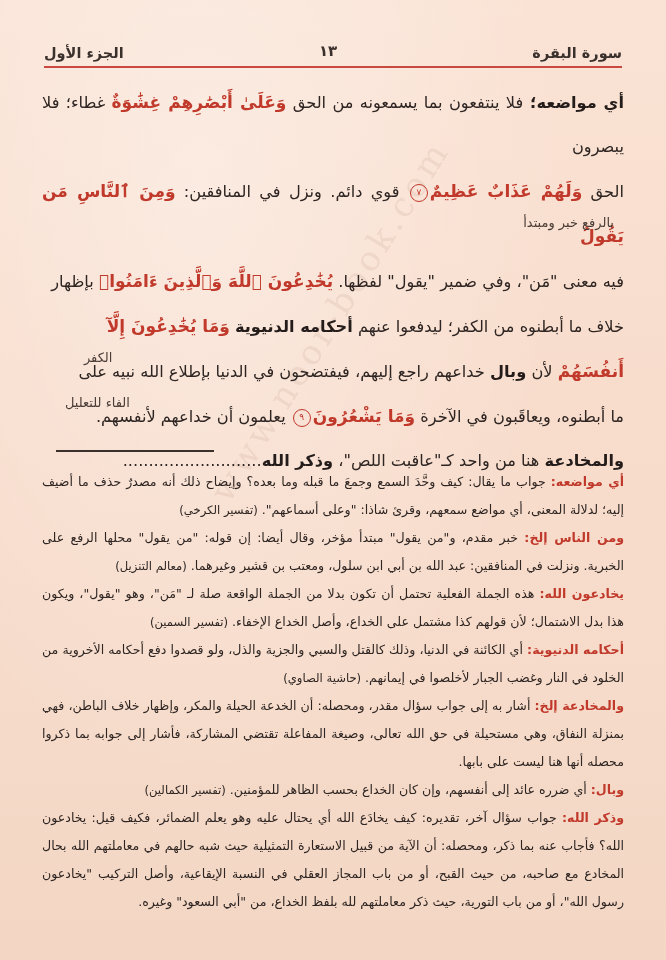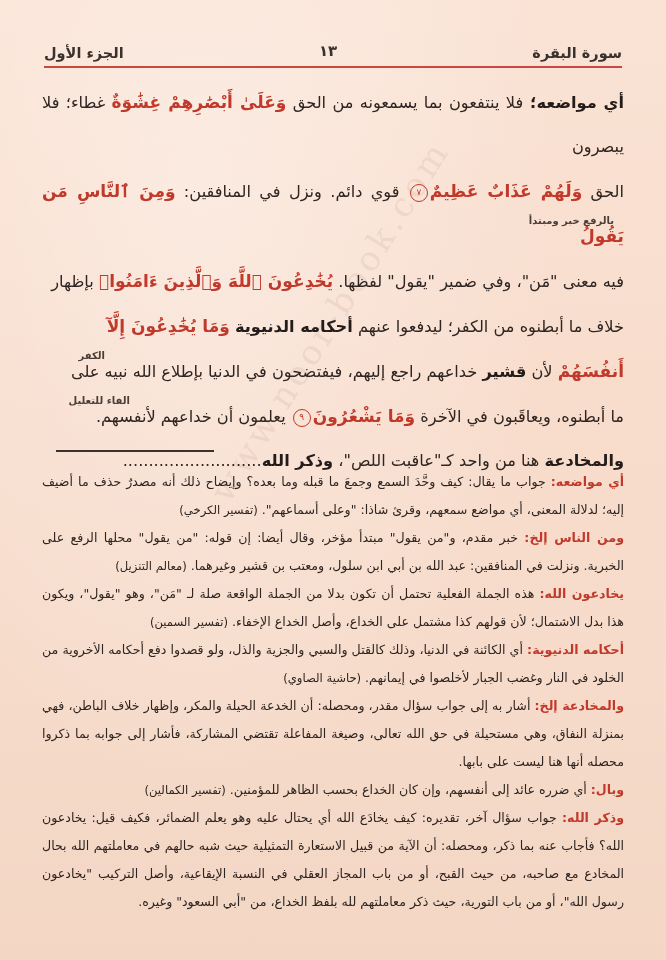--- a/index.html
+++ b/index.html
@@ -121,24 +121,24 @@
     display: inline-block;
     width: 0;
     height: 0;
     overflow: visible;
   }
   .sup-note > span {
     position: absolute;
     top: -26px;
     right: -34px;
     white-space: nowrap;
-    font-size: 10px;
+    font-size: 13px;
     line-height: 1;
     color: #4a3c36;
-    font-weight: bold;
+    font-weight: normal;
   }
   .dots { letter-spacing: 2px; color: #2e2522; }
 
   
   .sep {
     position: absolute;
     top: 450px;
     left: 56px;
     width: 158px;
     height: 1.6px;
@@ -177,21 +177,21 @@
     <div class="hdr-page">١٣</div>
     <div class="hdr-text">الجزء الأول</div>
   </div>
   <div class="header-rule"></div>
 
   <div class="matn" id="matn-root">
       <p><span class="bold">أي مواضعه؛ </span><span>فلا ينتفعون بما يسمعونه من الحق </span><span class="q">وَعَلَىٰ أَبْصَٰرِهِمْ غِشَٰوَةٌ</span><span> غطاء؛ فلا يبصرون</span></p>
       <p><span>الحق </span><span class="q">وَلَهُمْ عَذَابٌ عَظِيمٌ</span><span class="ayah-mark">٧</span><span> قوي دائم. ونزل في المنافقين: </span><span class="q">وَمِنَ ٱلنَّاسِ مَن يَقُولُ</span><span class="sup-note"><span>بالرفع خبر ومبتدأ</span></span></p>
       <p><span>فيه معنى "مَن"، وفي ضمير "يقول" لفظها. </span><span class="q">يُخَٰدِعُونَ ٱللَّهَ وَٱلَّذِينَ ءَامَنُوا۟</span><span> بإظهار</span></p>
       <p><span>خلاف ما أبطنوه من الكفر؛ ليدفعوا عنهم </span><span class="bold">أحكامه الدنيوية</span><span> </span><span class="q">وَمَا يُخَٰدِعُونَ إِلَّآ</span></p>
-      <p><span class="q">أَنفُسَهُمْ</span><span> لأن </span><span class="bold">قشير</span><span> خداعهم راجع إليهم، فيفتضحون في الدنيا بإطلاع الله نبيه على</span><span class="sup-note"><span>الكفر</span></span></p>
+      <p><span class="q">أَنفُسَهُمْ</span><span> لأن </span><span class="bold">وبال</span><span> خداعهم راجع إليهم، فيفتضحون في الدنيا بإطلاع الله نبيه على</span><span class="sup-note"><span>الكفر</span></span></p>
       <p><span>ما أبطنوه، ويعاقَبون في الآخرة </span><span class="q">وَمَا يَشْعُرُونَ</span><span class="ayah-mark">٩</span><span> يعلمون أن خداعهم لأنفسهم.</span><span class="sup-note"><span>الفاء للتعليل</span></span></p>
       <p><span class="bold">والمخادعة</span><span> هنا من واحد كـ"عاقبت اللص"، </span><span class="bold">وذكر الله</span><span class="dots">...........................</span></p>
     </div>
 
   <div class="sep"></div>
 
   <div class="hashiya" id="hashiya-root">
       <p><span class="lemma">أي مواضعه:</span><span> جواب ما يقال: كيف وحَّدَ السمع وجمعَ ما قبله وما بعده؟ وإيضاح ذلك أنه مصدرٌ حذف ما أضيف إليه؛ لدلالة المعنى، أي مواضع سمعهم، وقرئ شاذا: "وعلى أسماعهم". </span><span class="src">(تفسير الكرخي)</span></p>
       <p><span class="lemma">ومن الناس إلخ:</span><span> خبر مقدم، و"من يقول" مبتدأ مؤخر، وقال أيضا: إن قوله: "من يقول" محلها الرفع على الخبرية. ونزلت في المنافقين: عبد الله بن أبي ابن سلول، ومعتب بن قشير وغيرهما. </span><span class="src">(معالم التنزيل)</span></p>
       <p><span class="lemma">يخادعون الله:</span><span> هذه الجملة الفعلية تحتمل أن تكون بدلا من الجملة الواقعة صلة لـ "مَن"، وهو "يقول"، ويكون هذا بدل الاشتمال؛ لأن قولهم كذا مشتمل على الخداع، وأصل الخداع الإخفاء. </span><span class="src">(تفسير السمين)</span></p>

